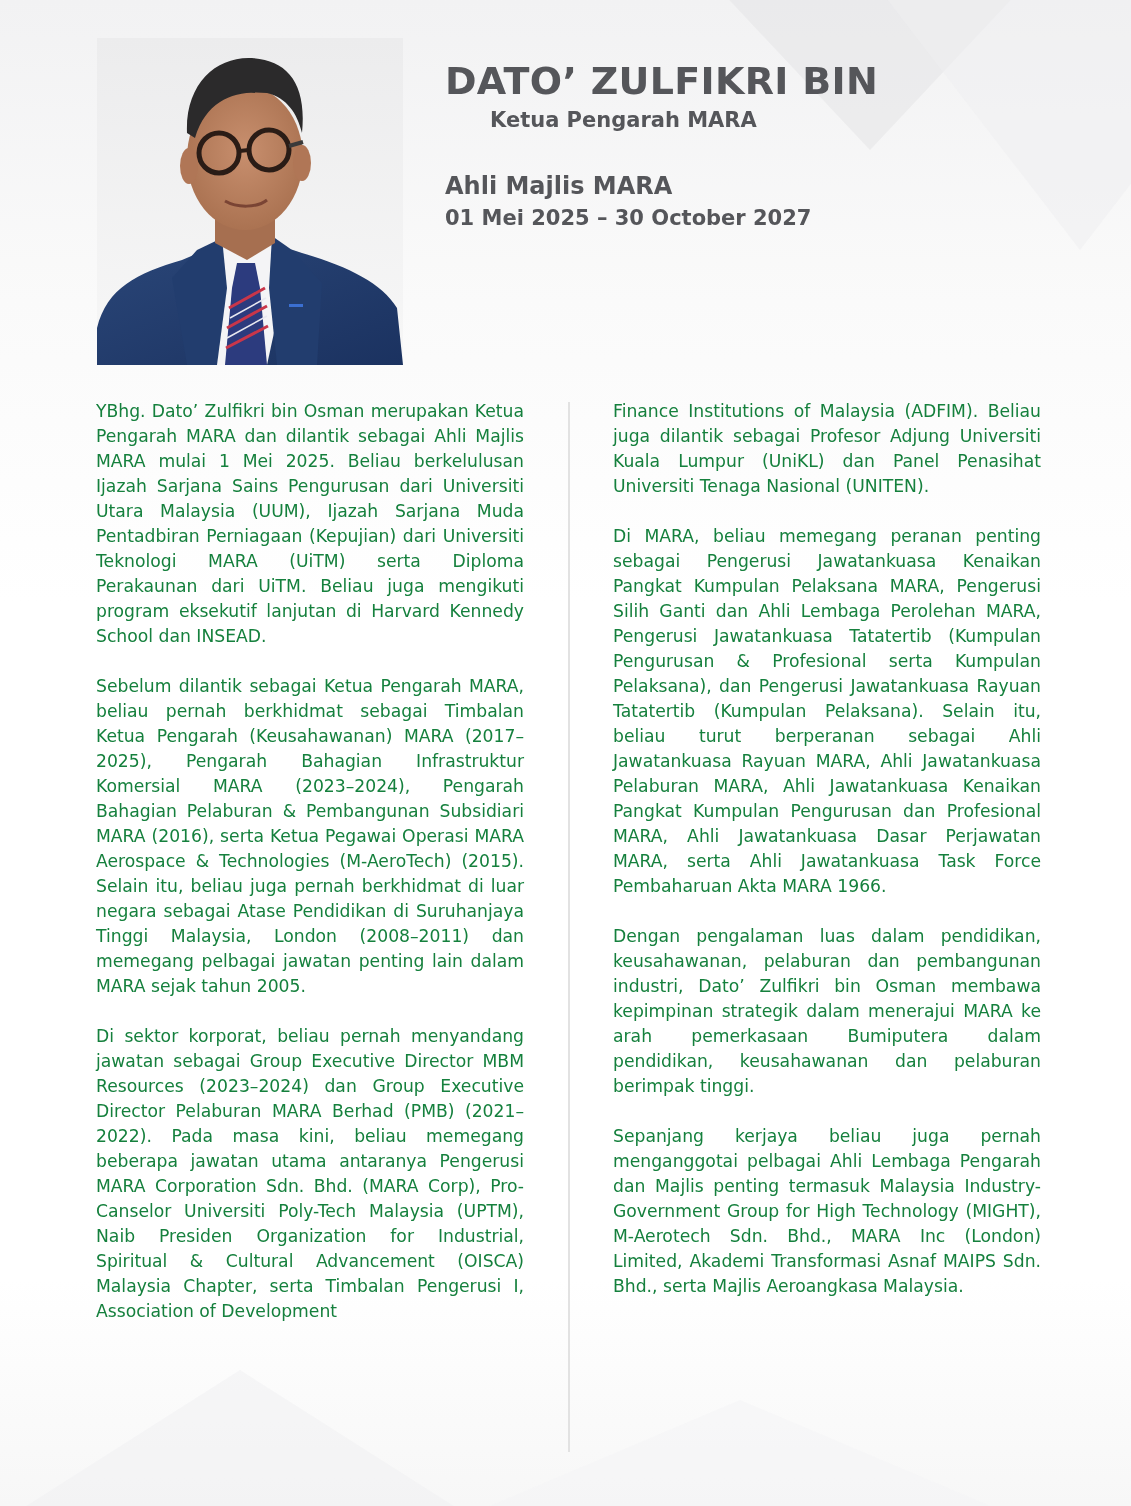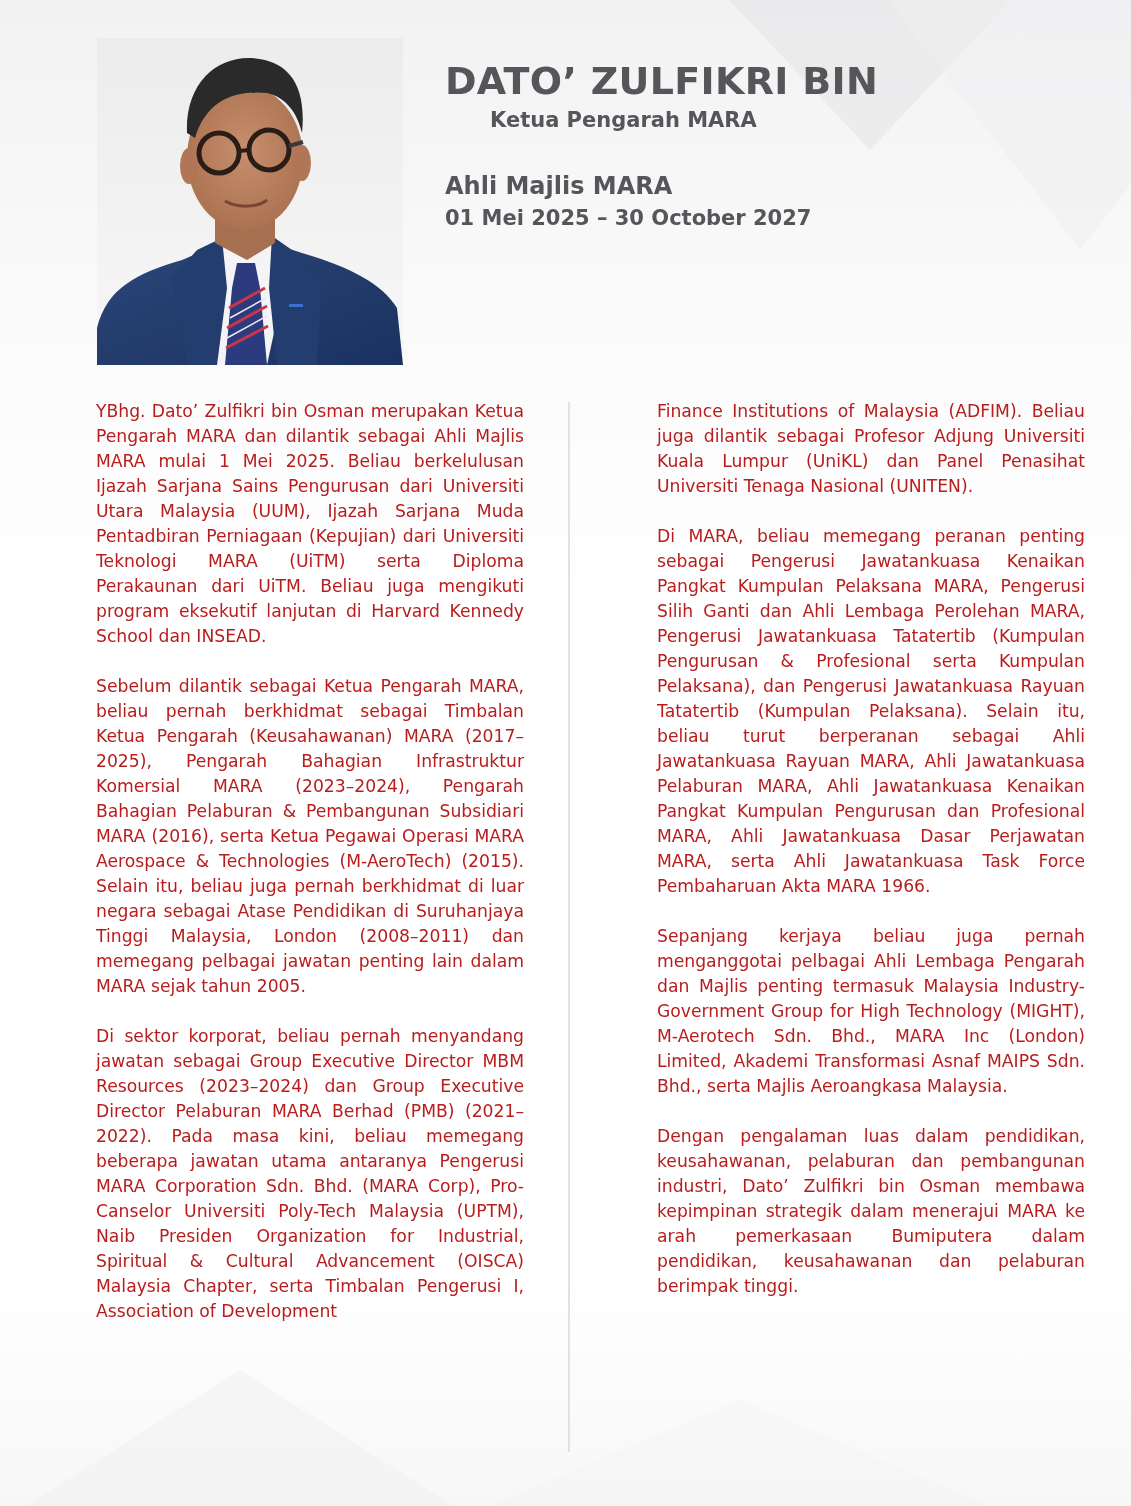--- a/index.html
+++ b/index.html
@@ -74,25 +74,25 @@
       line-height: 32px;
     }
 
     .col {
       position: absolute;
       top: 399px;
       width: 428px;
       font-family: "DejaVu Sans", sans-serif;
       font-size: 17.2px;
       line-height: 25px;
-      color: #b91c1c;
+      color: #15803d;
       text-align: justify;
     }
     .col.left { left: 96px; }
-    .col.right { left: 613px; margin-left: 44px; }
+    .col.right { left: 613px; }
     .col p { margin-bottom: 25px; }
     .col p:last-child { margin-bottom: 0; }
 
     .divider {
       position: absolute;
       left: 568px; top: 402px;
       width: 2px; height: 1050px;
       background: #e2e2e2;
     }
   </style>
@@ -167,15 +167,15 @@
   <p>YBhg. Dato’ Zulfikri bin Osman merupakan Ketua Pengarah MARA dan dilantik sebagai Ahli Majlis MARA mulai 1 Mei 2025. Beliau berkelulusan Ijazah Sarjana Sains Pengurusan dari Universiti Utara Malaysia (UUM), Ijazah Sarjana Muda Pentadbiran Perniagaan (Kepujian) dari Universiti Teknologi MARA (UiTM) serta Diploma Perakaunan dari UiTM. Beliau juga mengikuti program eksekutif lanjutan di Harvard Kennedy School dan INSEAD.</p>
   <p>Sebelum dilantik sebagai Ketua Pengarah MARA, beliau pernah berkhidmat sebagai Timbalan Ketua Pengarah (Keusahawanan) MARA (2017–2025), Pengarah Bahagian Infrastruktur Komersial MARA (2023–2024), Pengarah Bahagian Pelaburan &amp; Pembangunan Subsidiari MARA (2016), serta Ketua Pegawai Operasi MARA Aerospace &amp; Technologies (M-AeroTech) (2015). Selain itu, beliau juga pernah berkhidmat di luar negara sebagai Atase Pendidikan di Suruhanjaya Tinggi Malaysia, London (2008–2011) dan memegang pelbagai jawatan penting lain dalam MARA sejak tahun 2005.</p>
   <p>Di sektor korporat, beliau pernah menyandang jawatan sebagai Group Executive Director MBM Resources (2023–2024) dan Group Executive Director Pelaburan MARA Berhad (PMB) (2021–2022). Pada masa kini, beliau memegang beberapa jawatan utama antaranya Pengerusi MARA Corporation Sdn. Bhd. (MARA Corp), Pro-Canselor Universiti Poly-Tech Malaysia (UPTM), Naib Presiden Organization for Industrial, Spiritual &amp; Cultural Advancement (OISCA) Malaysia Chapter, serta Timbalan Pengerusi I, Association of Development</p>
 </div>
 
 <div class="divider"></div>
 
 <div class="col right">
   <p>Finance Institutions of Malaysia (ADFIM). Beliau juga dilantik sebagai Profesor Adjung Universiti Kuala Lumpur (UniKL) dan Panel Penasihat Universiti Tenaga Nasional (UNITEN).</p>
   <p>Di MARA, beliau memegang peranan penting sebagai Pengerusi Jawatankuasa Kenaikan Pangkat Kumpulan Pelaksana MARA, Pengerusi Silih Ganti dan Ahli Lembaga Perolehan MARA, Pengerusi Jawatankuasa Tatatertib (Kumpulan Pengurusan &amp; Profesional serta Kumpulan Pelaksana), dan Pengerusi Jawatankuasa Rayuan Tatatertib (Kumpulan Pelaksana). Selain itu, beliau turut berperanan sebagai Ahli Jawatankuasa Rayuan MARA, Ahli Jawatankuasa Pelaburan MARA, Ahli Jawatankuasa Kenaikan Pangkat Kumpulan Pengurusan dan Profesional MARA, Ahli Jawatankuasa Dasar Perjawatan MARA, serta Ahli Jawatankuasa Task Force Pembaharuan Akta MARA 1966.</p>
+  <p>Dengan pengalaman luas dalam pendidikan, keusahawanan, pelaburan dan pembangunan industri, Dato’ Zulfikri bin Osman membawa kepimpinan strategik dalam menerajui MARA ke arah pemerkasaan Bumiputera dalam pendidikan, keusahawanan dan pelaburan berimpak tinggi.</p>
   <p>Sepanjang kerjaya beliau juga pernah menganggotai pelbagai Ahli Lembaga Pengarah dan Majlis penting termasuk Malaysia Industry-Government Group for High Technology (MIGHT), M-Aerotech Sdn. Bhd., MARA Inc (London) Limited, Akademi Transformasi Asnaf MAIPS Sdn. Bhd., serta Majlis Aeroangkasa Malaysia.</p>
-  <p>Dengan pengalaman luas dalam pendidikan, keusahawanan, pelaburan dan pembangunan industri, Dato’ Zulfikri bin Osman membawa kepimpinan strategik dalam menerajui MARA ke arah pemerkasaan Bumiputera dalam pendidikan, keusahawanan dan pelaburan berimpak tinggi.</p>
 </div>
 
 </body></html>

